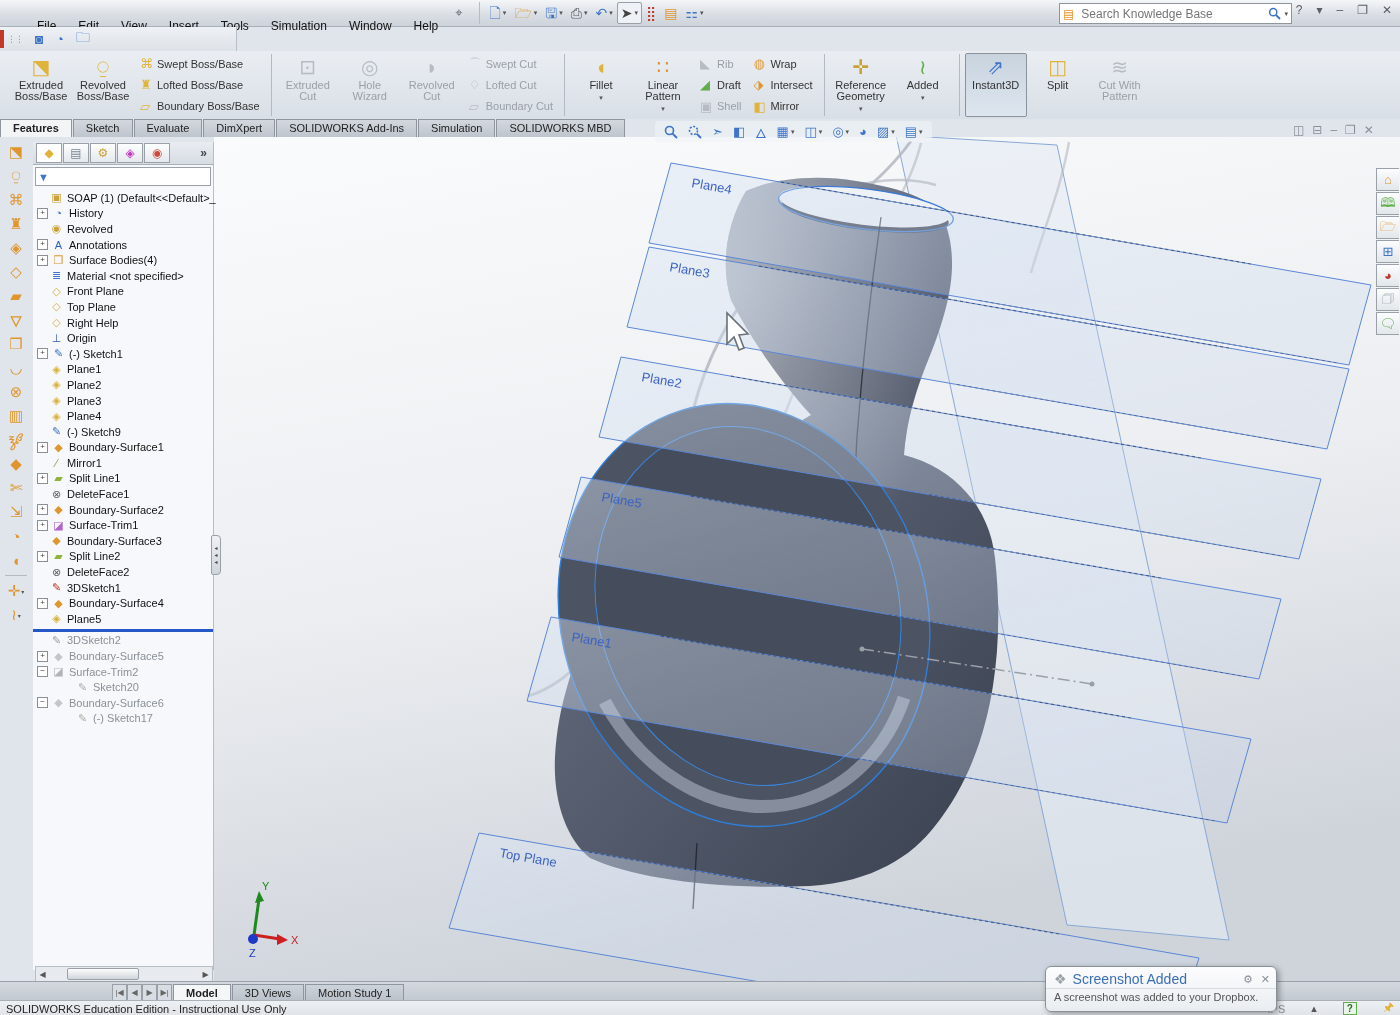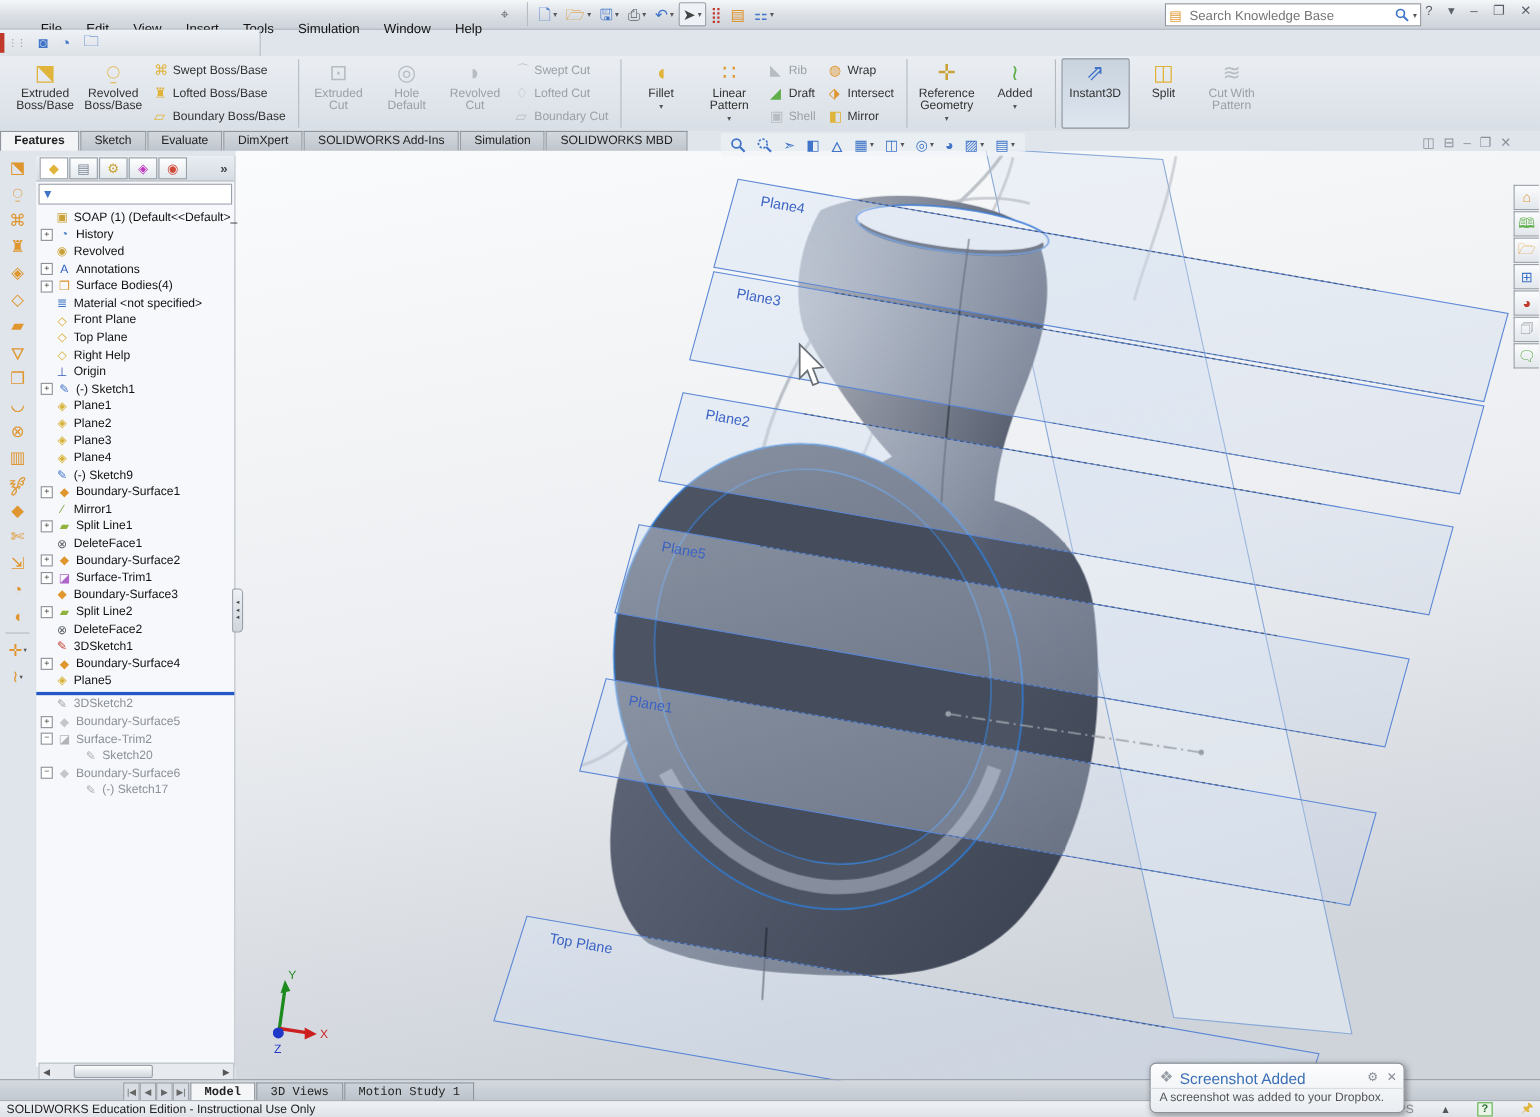--- a/index.html
+++ b/index.html
@@ -213,21 +213,21 @@
       </div>
     </div>
     <div class="rsep"></div>
     <div class="rgroup">
       <div class="rbig disabled">
         <span class="icon" style="color: rgb(183, 188, 194);">⊡</span>
         <span>Extruded Cut</span>
       </div>
       <div class="rbig disabled">
         <span class="icon" style="color: rgb(183, 188, 194);">◎</span>
-        <span>Hole Default</span>
+        <span>Hole Wizard</span>
       </div>
       <div class="rbig disabled">
         <span class="icon" style="color: rgb(183, 188, 194);">◗</span>
         <span>Revolved Cut</span>
       </div>
       <div class="rstack">
         <div class="rsmall disabled">
           <span class="icon" style="color: rgb(183, 188, 194);">⌒</span>
           <span>Swept Cut</span>
         </div>
@@ -771,21 +771,21 @@
     <div class="tp-icon" style="color: rgb(95, 174, 74);">🗨</div>
   </div>
 
 <div id="bottombar">
   <div id="bb-nav">
       <span>|◀</span>
       <span>◀</span>
       <span>▶</span>
       <span>▶|</span>
     </div>
-  <div id="bb-tabs" style="display:flex;font-family:Liberation Mono, monospace;">
+  <div id="bb-tabs" style="display:flex;">
       <div class="btab active">Model</div>
       <div class="btab">3D Views</div>
       <div class="btab">Motion Study 1</div>
     </div>
 </div>
 <div id="statusbar">
   <span class="left">SOLIDWORKS Education Edition - Instructional Use Only</span>
   <div id="sb-right">
     <span id="sb-units">IPS</span>
     <span>▴</span>

